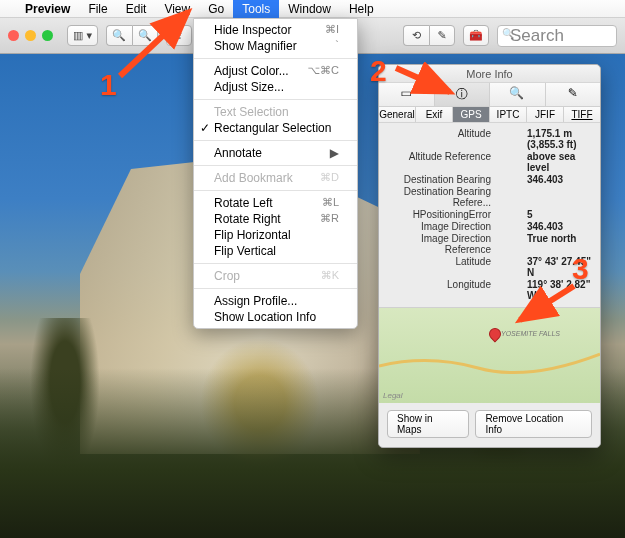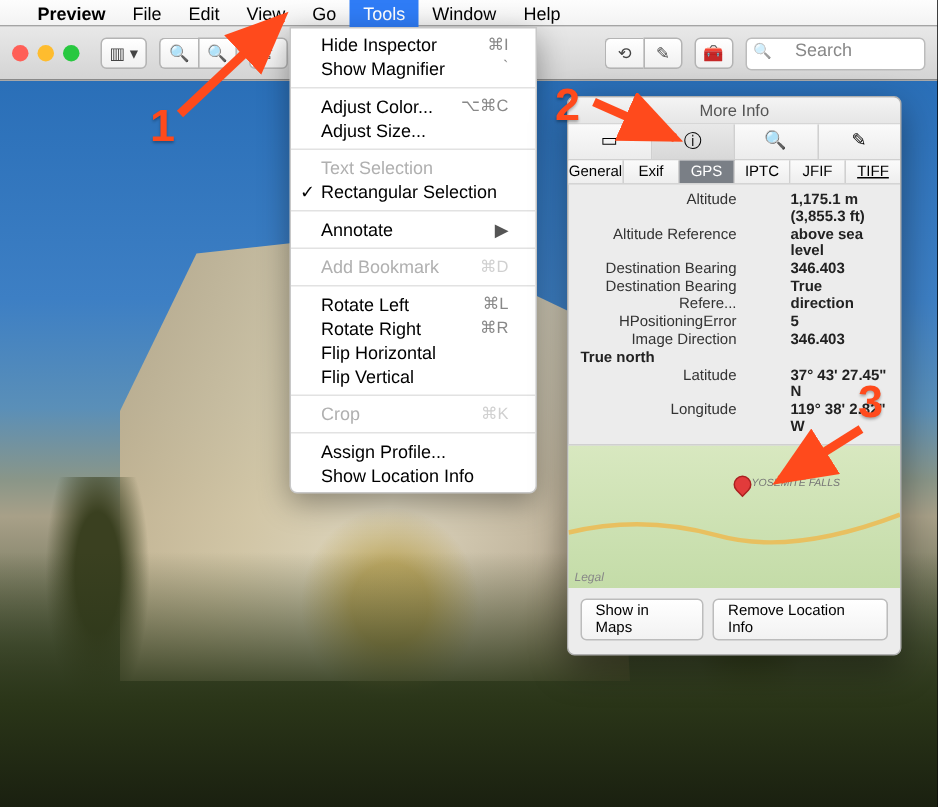--- a/index.html
+++ b/index.html
@@ -46,21 +46,21 @@
     height: 21px; min-width: 26px; border: 1px solid #b4b4b4; border-radius: 4px;
     background: linear-gradient(#fff,#f0f0f0); display: inline-flex; align-items: center; justify-content: center;
     font-size: 11px; color: #444; padding: 0 5px;
   }
   .btngroup { display: flex; }
   .btngroup .tbtn { border-radius: 0; border-right-width: 0; }
   .btngroup .tbtn:first-child { border-radius: 4px 0 0 4px; }
   .btngroup .tbtn:last-child { border-radius: 0 4px 4px 0; border-right-width: 1px; }
   .title { flex: 0 1 auto; font-size: 12px; color: #3a3a3a; text-align: center; margin-left: 12px; }
   .spacer { flex: 1; }
-  .search { width: 120px; height: 22px; border: 1px solid #bcbcbc; border-radius: 4px; background: #fff; font-size: 12px; padding: 0 6px 0 32px; position: relative; color: #888; }
+  .search { width: 120px; height: 22px; border: 1px solid #bcbcbc; border-radius: 4px; background: #fff; font-size: 17px; padding: 0 6px 0 12px; position: relative; color: #888; }
   .search::before { content: "🔍"; position: absolute; left: 4px; top: 2px; font-size: 10px; opacity: .6; }
 
   
   .dropdown {
     position: absolute; top: 18px; left: 193px; width: 165px;
     background: #fff; border: 1px solid #c8c8c8; border-radius: 0 0 5px 5px;
     box-shadow: 0 6px 20px rgba(0,0,0,.35); font-size: 12px; padding: 3px 0;
   }
   .dropdown .mi { padding: 1px 18px 1px 20px; display: flex; justify-content: space-between; cursor: default; position: relative; }
   .dropdown .mi.disabled { color: #b0b0b0; }
@@ -237,31 +237,31 @@
     <div class="row">
         <div class="k">Altitude Reference</div>
         <div class="v">above sea level</div>
       </div>
     <div class="row">
         <div class="k">Destination Bearing</div>
         <div class="v">346.403</div>
       </div>
     <div class="row">
         <div class="k">Destination Bearing Refere...</div>
-        <div class="v">True direction</div>
       </div>
     <div class="row">
         <div class="k">HPositioningError</div>
         <div class="v">5</div>
       </div>
     <div class="row">
         <div class="k">Image Direction</div>
         <div class="v">346.403</div>
       </div>
     <div class="row">
+        <div class="k">Image Direction Reference</div>
         <div class="v">True north</div>
       </div>
     <div class="row">
         <div class="k">Latitude</div>
         <div class="v">37° 43' 27.45" N</div>
       </div>
     <div class="row">
         <div class="k">Longitude</div>
         <div class="v">119° 38' 2.82" W</div>
       </div>

